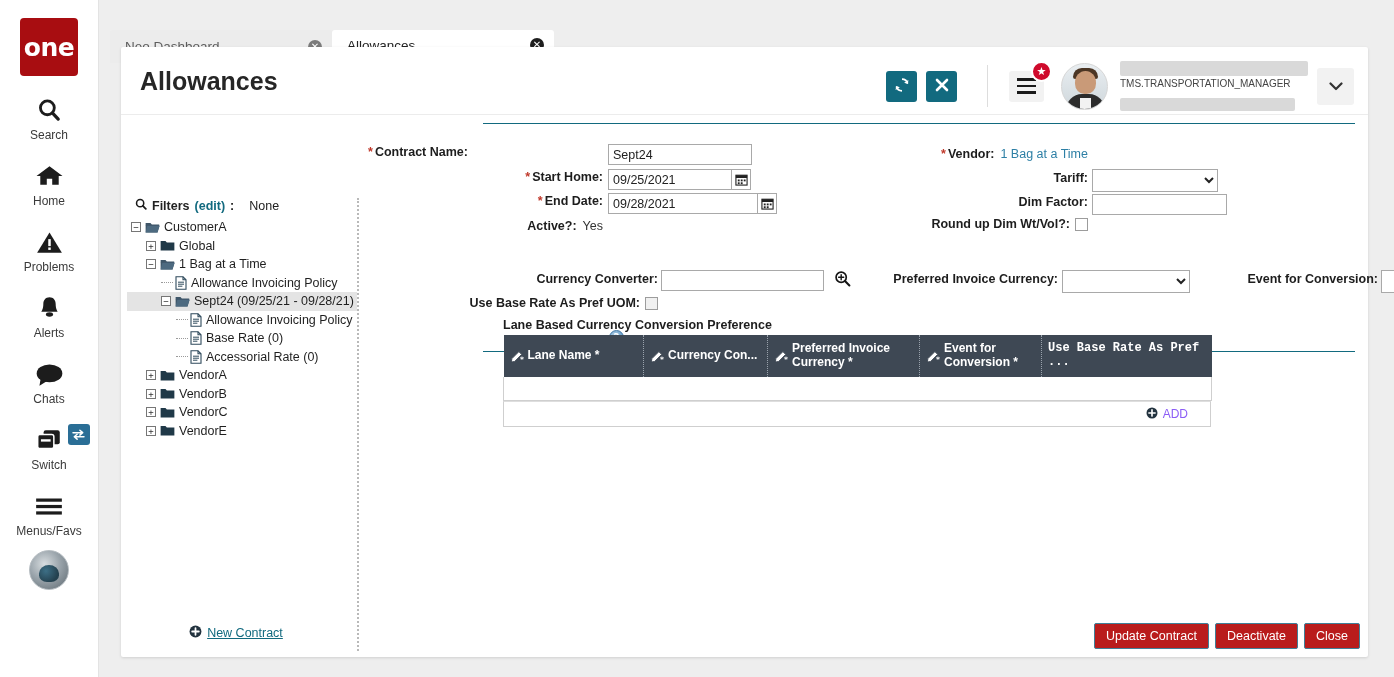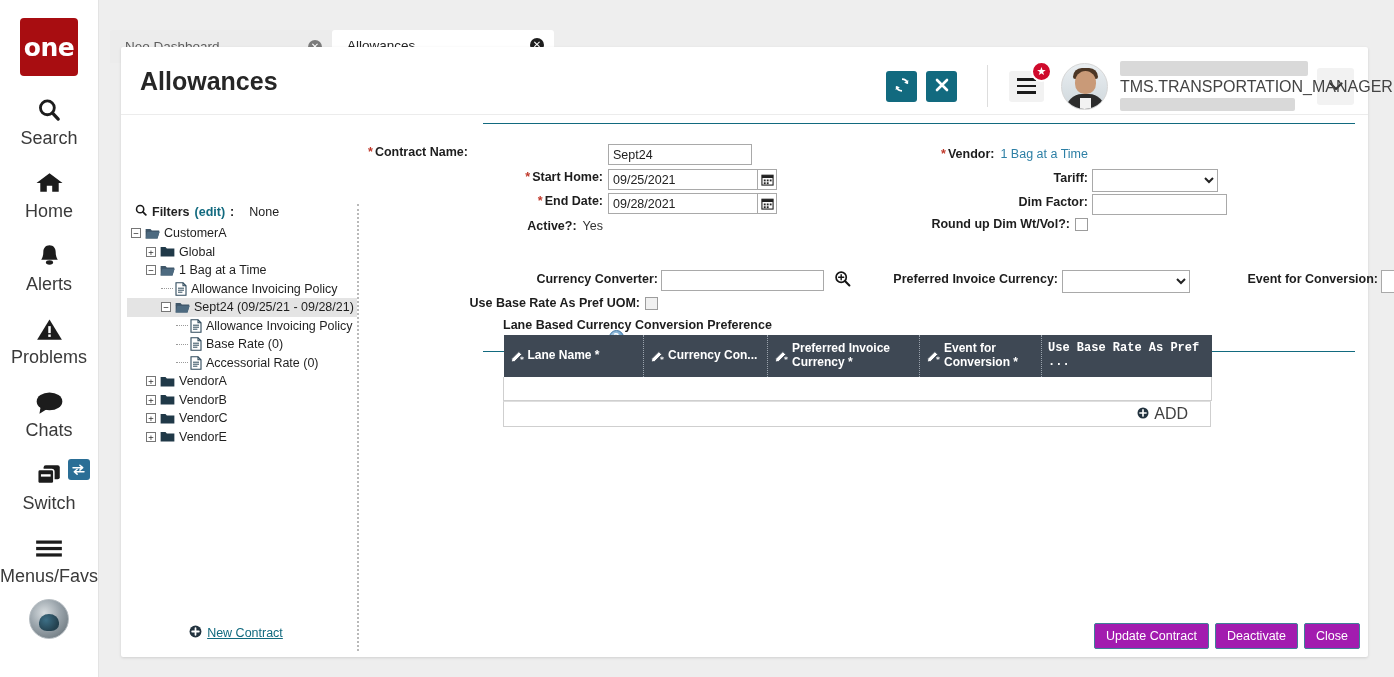--- a/index.html
+++ b/index.html
@@ -23,21 +23,21 @@
     display: flex; align-items: center; justify-content: center;
     color: #fff; font-size: 25px; font-weight: bold; letter-spacing: -0.5px;
     font-family: "DejaVu Sans", sans-serif;
   }
   .rail-item {
     width: 99px; margin-top: 17px;
     display: flex; flex-direction: column; align-items: center;
     cursor: pointer; position: relative;
   }
   .rail-ico { height: 34px; display: flex; align-items: center; justify-content: center; color: #1c1c1c; }
-  .rail-lbl { font-size: 18px; color: #3a3a3a; margin-top: 1px; }
+  .rail-lbl { font-size: 12px; color: #3a3a3a; margin-top: 1px; }
   .switch-badge {
     position: absolute; right: 9px; top: 1px;
     width: 22px; height: 21px; background: #2a6e96; border-radius: 3px;
     color: #fff; font-size: 12px; display: flex; align-items: center; justify-content: center;
   }
   #rail-avatar {
     width: 40px; height: 40px; border-radius: 50%; margin-top: 12px;
     background: radial-gradient(circle at 38% 34%, #d8dde0 0%, #9aa4ab 45%, #5d686f 100%);
     border: 1px solid #b5bcc1; position: relative; overflow: hidden;
   }
@@ -114,33 +114,33 @@
   }
   #user-avatar .shirt {
     position: absolute; left: 18px; bottom: -3px; width: 11px; height: 14px;
     background: #f2f2f2; transform: rotate(0deg);
   }
   #userblock { margin-left: 12px; width: 188px; position: relative; height: 50px; }
   .redact { position: absolute; background: #d9d9d9; border-radius: 2px; }
   #redact-top { left: 0; top: 0; width: 188px; height: 15px; }
   #redact-bot { left: 0; bottom: 0; width: 175px; height: 13px; }
   #username {
-    position: absolute; left: 0; top: 17px; font-size: 16px; color: #444;
+    position: absolute; left: 0; top: 17px; font-size: 10px; color: #444;
     white-space: nowrap;
   }
   #caret-btn {
     width: 37px; height: 37px; background: #f2f2f2; border-radius: 3px; margin-left: 9px;
     display: flex; align-items: center; justify-content: center; cursor: pointer;
     color: #333; font-size: 13px;
   }
 
   
   #body { position: absolute; left: 0; top: 68px; right: 0; bottom: 0; }
   #treepane {
-    position: absolute; left: 6px; top: 89px; width: 232px; bottom: 6px;
+    position: absolute; left: 6px; top: 83px; width: 232px; bottom: 6px;
     border-right: 2px dotted #b9b9b9;
   }
   #filters {
     display: flex; align-items: center; gap: 5px;
     font-size: 12.5px; color: #222; padding: 0 0 5px 8px; font-weight: bold;
   }
   #filters .mag { font-size: 13px; font-weight: normal; }
   #filters .edit { color: #126a7f; }
   #filters .fval { font-weight: normal; margin-left: 10px; }
   .tnode { display: flex; align-items: center; height: 18.5px; font-size: 12.5px; color: #1f1f1f; white-space: nowrap; cursor: pointer; }
@@ -215,29 +215,29 @@
   table.grid th:first-child { border-left: none; }
   .thwrap { display: flex; align-items: center; gap: 3px; }
   .pencil { flex: none; display: inline-flex; }
   .hdr-txt { line-height: 1.15; }
   table.grid td.emptyrow { height: 23px; border: 1px solid #cfcfcf; border-top: none; background: #fff; }
   #addrow {
     border: 1px solid #cfcfcf; border-top: 1px solid #dedede; height: 26px;
     display: flex; align-items: center; justify-content: flex-end;
     padding-right: 22px; gap: 5px; background: #fff; cursor: pointer;
   }
-  #addrow .lbl { font-size: 16px; color: #404040; }
+  #addrow .lbl { font-size: 12px; color: #8b5cf6; }
 
   
   #footer {
     position: absolute; left: 247px; right: 8px; bottom: 6px; height: 30px;
     display: flex; align-items: center; justify-content: flex-end; gap: 6px;
   }
   .fbtn {
-    background: #a21caf; color: #fff; border: 1px solid #3f7f98;
+    background: #b91c1c; color: #fff; border: 1px solid #3f7f98;
     font-size: 12.5px; height: 26px; padding: 0 11px; border-radius: 2px;
     cursor: pointer; font-family: "Liberation Sans", sans-serif;
   }
 </style>
 </head>
 <body>
 
 <div id="rail">
   <div id="logo">one</div>
 
@@ -251,41 +251,41 @@
     <span class="rail-lbl">Search</span>
   </div>
 
   <div class="rail-item">
     <span class="rail-ico">
       <svg width="29" height="26" viewBox="0 0 26 24">
           <path d="M13 3 L25 12 L21.5 12 L21.5 20 L15.5 20 L15.5 14.5 L10.5 14.5 L10.5 20 L4.5 20 L4.5 12 L1 12 Z" fill="#1c1c1c"></path>
         </svg>
     </span>
     <span class="rail-lbl">Home</span>
-  </div>
-
-  <div class="rail-item">
-    <span class="rail-ico">
-      <svg width="25" height="26" viewBox="0 0 22 24">
-          <path d="M11 2 C7.4 2 5.3 4.6 5.3 8.2 C5.3 13 3.4 15.4 3.4 15.4 L18.6 15.4 C18.6 15.4 16.7 13 16.7 8.2 C16.7 4.6 14.6 2 11 2 Z" fill="#1c1c1c"></path>
-          <ellipse cx="11" cy="18" rx="3.3" ry="2" fill="#1c1c1c"></ellipse>
-        </svg>
-    </span>
-    <span class="rail-lbl">Alerts</span>
   </div>
 
   <div class="rail-item">
     <span class="rail-ico">
       <svg width="27" height="25" viewBox="0 0 24 22">
           <path d="M12 2 L23 20 L1 20 Z" fill="#1c1c1c"></path>
           <rect x="10.9" y="8" width="2.2" height="6.2" fill="#fff"></rect>
           <rect x="10.9" y="15.4" width="2.2" height="2.2" fill="#fff"></rect>
         </svg>
     </span>
     <span class="rail-lbl">Problems</span>
+  </div>
+
+  <div class="rail-item">
+    <span class="rail-ico">
+      <svg width="25" height="26" viewBox="0 0 22 24">
+          <path d="M11 2 C7.4 2 5.3 4.6 5.3 8.2 C5.3 13 3.4 15.4 3.4 15.4 L18.6 15.4 C18.6 15.4 16.7 13 16.7 8.2 C16.7 4.6 14.6 2 11 2 Z" fill="#1c1c1c"></path>
+          <ellipse cx="11" cy="18" rx="3.3" ry="2" fill="#1c1c1c"></ellipse>
+        </svg>
+    </span>
+    <span class="rail-lbl">Alerts</span>
   </div>
 
   <div class="rail-item">
     <span class="rail-ico">
       <svg width="29" height="25" viewBox="0 0 26 22">
           <ellipse cx="13" cy="10" rx="11.5" ry="8" fill="#1c1c1c"></ellipse>
           <path d="M5 15 L4 21 L10.5 17 Z" fill="#1c1c1c"></path>
         </svg>
     </span>
     <span class="rail-lbl">Chats</span>
@@ -564,21 +564,21 @@
 
       <div class="frow" style="left:0; top:22px; width:235px; justify-content:flex-start;">
         <span class="flabel"><span class="req">*</span><span>Contract Name:</span></span>
       </div>
       <input class="tin" style="position: absolute; left: 240px; top: 21px; width: 144px;" value="Sept24">
 
       <div class="frow" style="left:0; top:47px; width:235px; justify-content:flex-end;">
         <span class="flabel"><span class="req">*</span><span>Start Home:</span></span>
       </div>
       <div style="position:absolute; left:240px; top:46px; display:flex;">
-        <input class="tin" style="width: 150px;" value="09/25/2021">
+        <input class="tin" style="width: 124px;" value="09/25/2021">
         <div class="cal-btn">
           <svg width="13" height="13" viewBox="0 0 14 14">
               <rect x="1" y="2.4" width="12" height="10.6" fill="none" stroke="#222" stroke-width="1.2"></rect>
               <rect x="1" y="2.4" width="12" height="3" fill="#222"></rect>
               <rect x="3" y="7" width="2" height="2" fill="#222"></rect>
               <rect x="6.2" y="7" width="2" height="2" fill="#222"></rect>
               <rect x="9.4" y="7" width="2" height="2" fill="#222"></rect>
               <rect x="3" y="10" width="2" height="2" fill="#222"></rect>
               <rect x="6.2" y="10" width="2" height="2" fill="#222"></rect>
             </svg>

